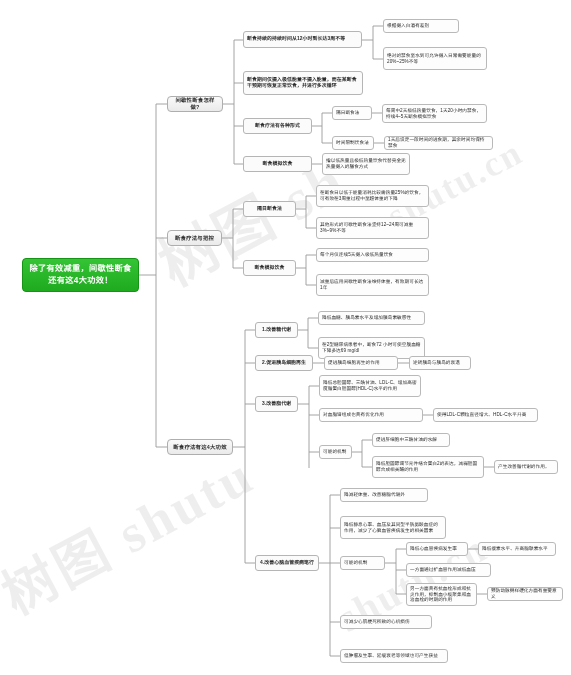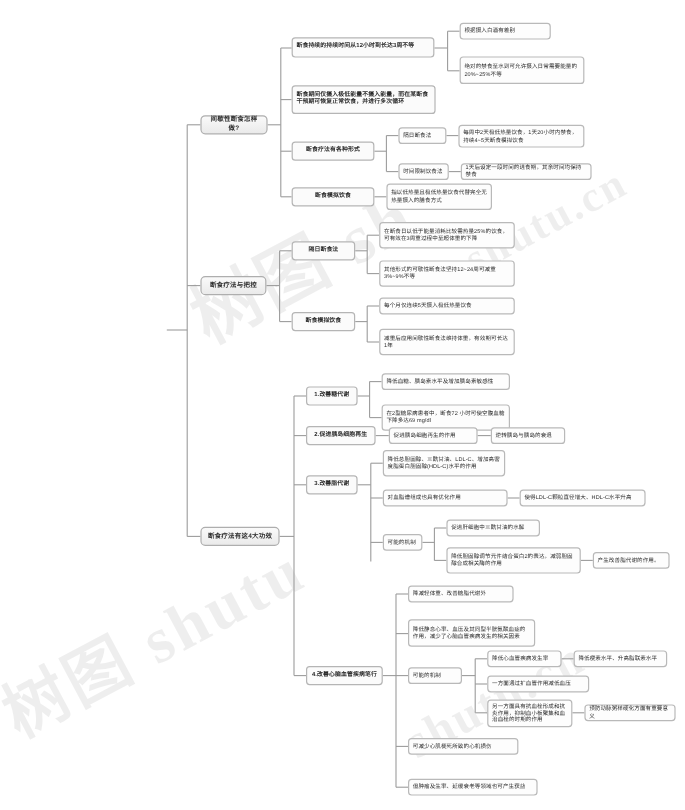--- a/index.html
+++ b/index.html
@@ -175,20 +175,23 @@
 
     <path d="M385,563 L396,563"></path>
     <path d="M396,549 L396,594"></path>
     <path d="M396,549 L406,549"></path>
     <path d="M396,570 L406,570"></path>
     <path d="M396,594 L406,594"></path>
     <path d="M468,549 L478,549"></path>
     <path d="M477,594 L487,594"></path>
   </svg>
 
+  <div class="node root" style="left:22px;top:258px;width:117px;height:34px;">
+    <span>除了有效减重，间歇性断食还有这4大功效！</span>
+  </div>
 
   <div class="node lvl2" style="left:167px;top:96px;width:56px;height:16px;">
     <span>间歇性断食怎样做?</span>
   </div>
 
   <div class="node lvl2" style="left:167px;top:230px;width:55px;height:16px;">
     <span>断食疗法与把控</span>
   </div>
 
   <div class="node lvl2" style="left:167px;top:439px;width:66px;height:16px;">

